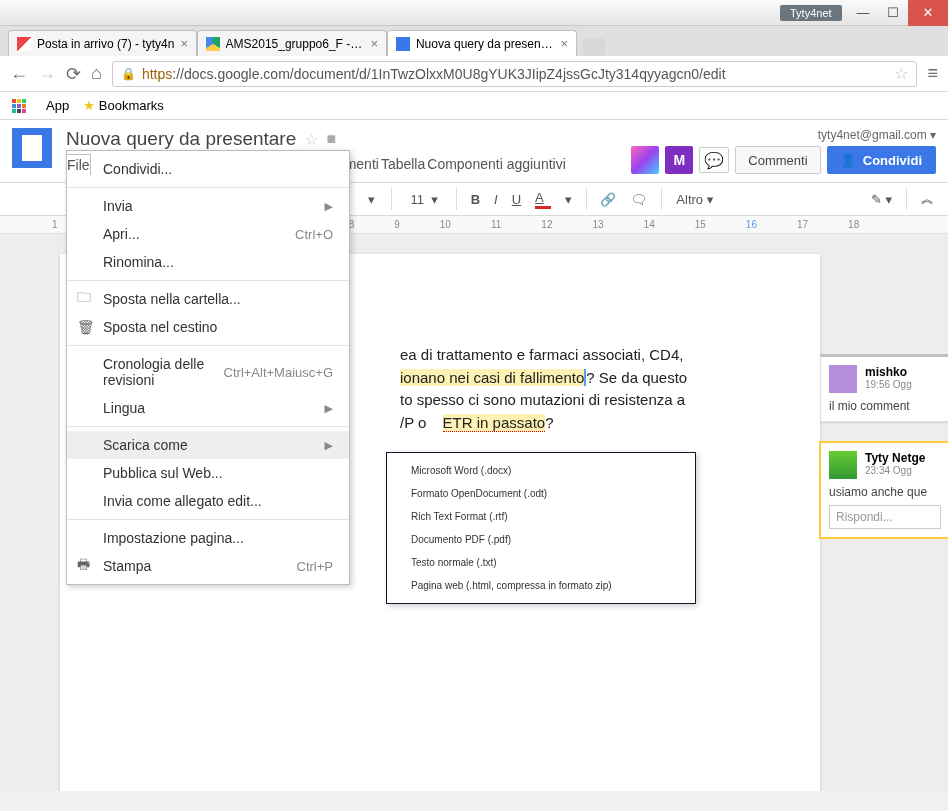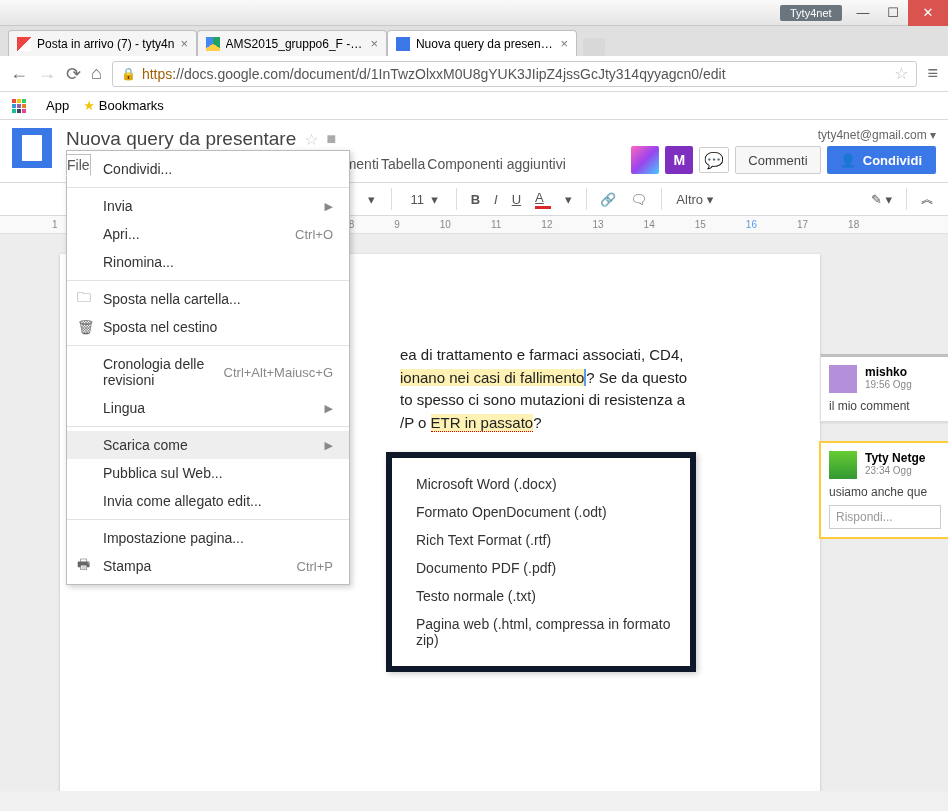--- a/index.html
+++ b/index.html
@@ -69,33 +69,33 @@
 .toolbar-btn { padding: 3px 6px; }
 .color-swatch { width: 16px; height: 3px; background:#d62828; display:block; margin-top:1px;}
 
 
 .ruler { height: 18px; background:#f9f9f9; border-bottom:1px solid #e0e0e0; display:flex; font-size:10px; color:#888; align-items:center; padding-left: 52px; gap: 40px; }
 
 
 .doc-area { background:#ededed; height: calc(100% - 26px - 30px - 36px - 28px - 82px - 34px - 18px); position:relative; overflow:hidden; }
 .doc-page { position:absolute; left: 60px; top: 20px; width: 760px; height: 600px; background:#fff; box-shadow:0 1px 3px rgba(0,0,0,.2); padding: 90px 80px; font-size:15px; color:#222; line-height:1.5; }
 .hl { background:#fdf1b3; }
-.underline-red { border-bottom: 1px dotted #d00; }
+.underline-red { border-bottom: 1px dotted #d00; margin-left: 12px; }
 .cursor { border-right:2px solid #5a9cf0; }
 
 
 .dropdown { position:absolute; top: 150px; left: 66px; width: 284px; background:#fff; border:1px solid #bcbcbc; box-shadow: 2px 2px 6px rgba(0,0,0,.2); z-index:10; font-size:14px; color:#333; padding: 4px 0; }
 .dropdown-item { padding: 6px 16px 6px 36px; display:flex; align-items:center; justify-content:space-between; position:relative; }
 .dropdown-item.hover { background:#eee; }
 .dropdown-item .shortcut { color:#888; font-size:13px; }
 .dropdown-item .arrow { color:#888; font-size:11px; }
 .dropdown-sep { height:1px; background:#e2e2e2; margin:4px 0; }
 .dropdown-item .item-icon { position:absolute; left:10px; color:#666; font-size:14px; }
 
-.submenu { position:absolute; left: 386px; top: 452px; width: 310px; background:#fff; border:6px solid #0f172a; box-shadow: 2px 2px 6px rgba(0,0,0,.2); z-index:12; font-size:14px; color:#333; padding: 12px 0; }
+.submenu { position:absolute; left: 386px; top: 452px; width: 310px; background:#fff; border:1px solid #0f172a; box-shadow: 2px 2px 6px rgba(0,0,0,.2); z-index:12; font-size:10px; color:#333; padding: 6px 0; }
 .submenu .dropdown-item { padding-left: 24px; }
 
 
 .comment-card { position:absolute; right:-2px; top:334px; width:130px; background:#fff; border:1px solid #ddd; border-top:3px solid #c0c0c0; padding:8px; font-size:12px; box-shadow:0 1px 2px rgba(0,0,0,.1); }
 .comment-card.active { top:424px; border:1px solid #ffcb3d; box-shadow:0 0 0 1px #ffcb3d; }
 .comment-header { display:flex; gap:8px; align-items:flex-start; }
 .comment-avatar { width:28px; height:28px; background:#b390d9; }
 .comment-avatar.pic2 { background: linear-gradient(#6c3,#393);}
 .comment-name { font-weight:bold; font-size:12px; }
 .comment-time { font-size:10px; color:#888; }

